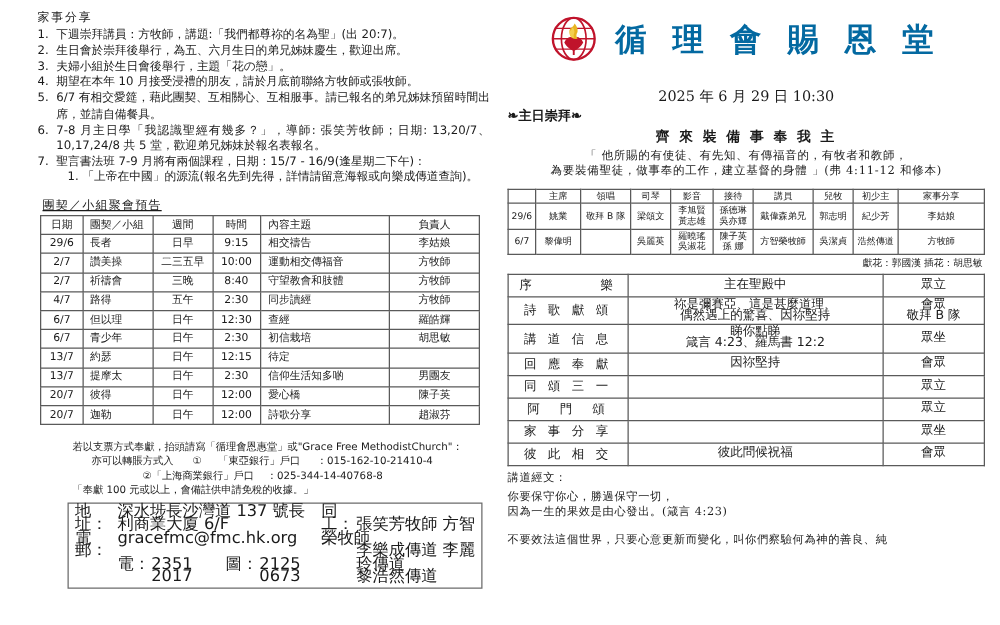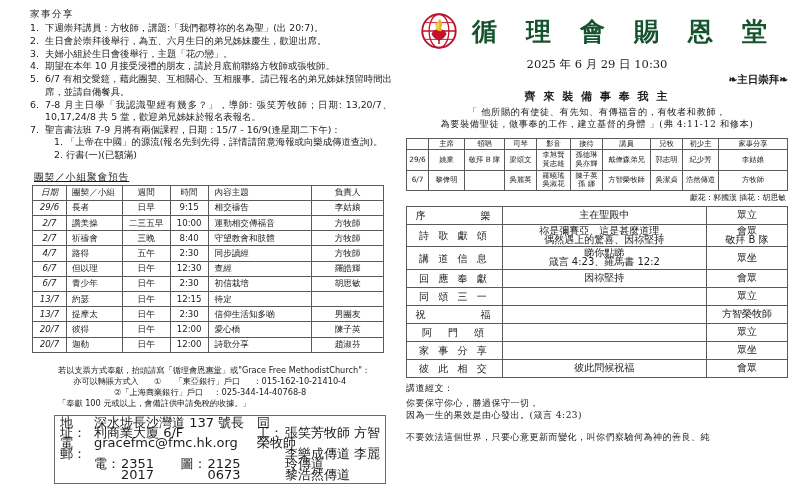--- a/index.html
+++ b/index.html
@@ -53,21 +53,21 @@
   table.grid th, table.grid td {
     border: 0.8px solid #5a5a5a;
     padding: 1.6px 2px;
     text-align: center;
     line-height: 11px;
     font-weight: normal;
   }
 
   
   table.fellow { width: 352px; margin-left: 2px; }
-  table.fellow th:nth-child(1), table.fellow td:nth-child(1) { width: 34px; font-style: italic; }
+  table.fellow th:nth-child(1), table.fellow td:nth-child(1) { width: 34px; }
   table.fellow th:nth-child(2), table.fellow td:nth-child(2) { width: 56px; text-align: left; padding-left: 5px; }
   table.fellow th:nth-child(3), table.fellow td:nth-child(3) { width: 48px; }
   table.fellow th:nth-child(4), table.fellow td:nth-child(4) { width: 38px; }
   table.fellow th:nth-child(5), table.fellow td:nth-child(5) { width: 104px; text-align: left; padding-left: 6px; }
   table.fellow th:nth-child(6), table.fellow td:nth-child(6) { width: 72px; }
   table.fellow tbody td { height: 15.2px; }
 
   .offering-note {
     font-size: 8.2px; line-height: 11.2px;
     margin: 12px 0 0 28px;
@@ -92,32 +92,32 @@
 
   
   .right {
     width: 400px; height: 500px;
     padding: 8px 12px 0 6px;
     position: relative;
   }
   .hdr { display: flex; align-items: center; justify-content: center; gap: 10px; margin-top: 4px;}
   .logo { width: 38px; height: 38px; flex: none; }
   .church-name {
-    font-family: Liberation Mono, monospace;
+    font-family: Liberation Sans, sans-serif;
     font-size: 25px; letter-spacing: 7px; font-weight: 600;
-    color: #14532d;
+    color: #0369a1;
     padding-left: 4px;
     text-align: right;
   }
   .hdr-date {
-    text-align: center; font-size: 11.5px; margin-top: 7px;
+    text-align: center; font-size: 11.5px; margin-top: 20px;
     font-family: "DejaVu Serif", "Liberation Serif", serif;
   }
   .hdr-service {
-    text-align: right; font-size: 10.5px; margin-top: 1px; font-weight: 600;
+    text-align: left; font-size: 10.5px; margin-top: 1px; font-weight: 600;
     font-family: "DejaVu Serif", "Liberation Serif", serif;
   }
   .hdr-theme {
     text-align: center; font-size: 11px; margin-top: 2px; letter-spacing: 2px;
     font-family: "DejaVu Serif", "Liberation Serif", serif; font-weight: 600;
   }
   .hdr-verse {
     text-align: center; font-size: 9.2px; line-height: 12.4px; margin-top: 2px;
     font-family: "DejaVu Serif", "Liberation Serif", serif;
     letter-spacing: 0.6px;
@@ -174,21 +174,21 @@
   <div class="left">
 
     <div class="ann-title">家事分享</div>
     <ol class="ann-list" id="ann-list">
         <li><span class="num">1.</span><span>下週崇拜講員：方牧師，講題:「我們都尊祢的名為聖」(出 20:7)。</span></li>
         <li><span class="num">2.</span><span>生日會於崇拜後舉行，為五、六月生日的弟兄姊妹慶生，歡迎出席。</span></li>
         <li><span class="num">3.</span><span>夫婦小組於生日會後舉行，主題「花の戀」。</span></li>
         <li><span class="num">4.</span><span>期望在本年 10 月接受浸禮的朋友，請於月底前聯絡方牧師或張牧師。</span></li>
         <li><span class="num">5.</span><span>6/7 有相交愛筵，藉此團契、互相關心、互相服事。請已報名的弟兄姊妹預留時間出席，並請自備餐具。</span></li>
         <li><span class="num">6.</span><span>7-8 月主日學「我認識聖經有幾多？」，導師: 張笑芳牧師；日期: 13,20/7、10,17,24/8 共 5 堂，歡迎弟兄姊妹於報名表報名。</span></li>
-        <li><span class="num">7.</span><span>聖言書法班 7-9 月將有兩個課程，日期：15/7 - 16/9(逢星期二下午)：</span><span class="sub">1. 「上帝在中國」的源流(報名先到先得，詳情請留意海報或向樂成傳道查詢)。</span><span class="sub">2. 行書(一)(已額滿)</span></li>
+        <li><span class="num">7.</span><span>聖言書法班 7-9 月將有兩個課程，日期：15/7 - 16/9(逢星期二下午)：</span><span class="sub">1. 「上帝在中國」的源流(報名先到先得，詳情請留意海報或向樂成傳道查詢)。</span></li>
       </ol>
 
     <div class="tbl-caption">團契／小組聚會預告</div>
     <table class="grid fellow">
       <thead>
           <tr id="fellow-head">
             <th>日期</th>
             <th>團契／小組</th>
             <th>週間</th>
             <th>時間</th>
@@ -453,29 +453,20 @@
           <tr>
             <td class="item">同 頌 三 一</td>
             <td class="detail">
               <span class="stack"></span>
             </td>
             <td class="who">
               <span class="stack">眾立</span>
             </td>
           </tr>
           <tr>
-            <td class="item">祝　　　　福</td>
-            <td class="detail">
-              <span class="stack"></span>
-            </td>
-            <td class="who">
-              <span class="stack">方智榮牧師</span>
-            </td>
-          </tr>
-          <tr>
             <td class="item">阿　門　頌</td>
             <td class="detail">
               <span class="stack"></span>
             </td>
             <td class="who">
               <span class="stack">眾立</span>
             </td>
           </tr>
           <tr>
             <td class="item">家 事 分 享</td>

